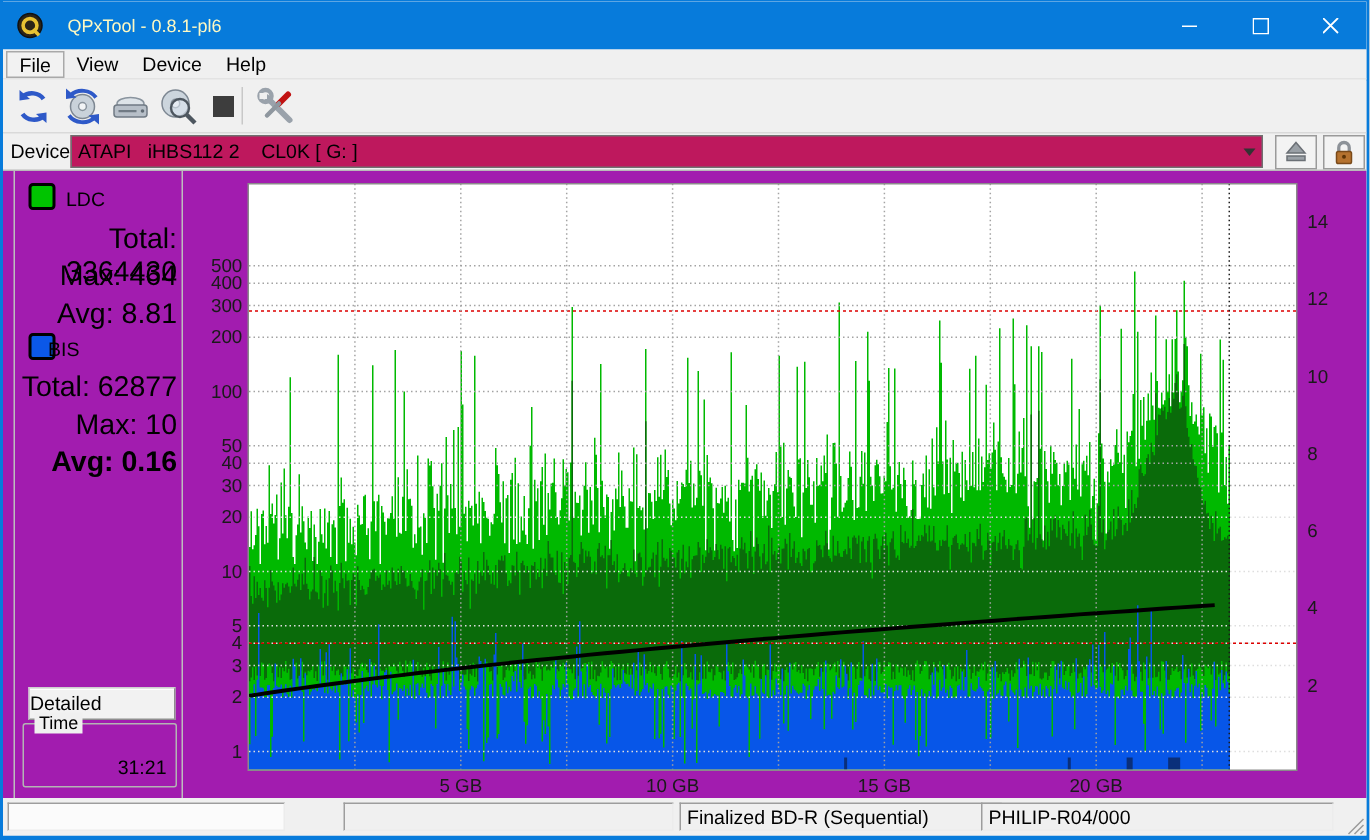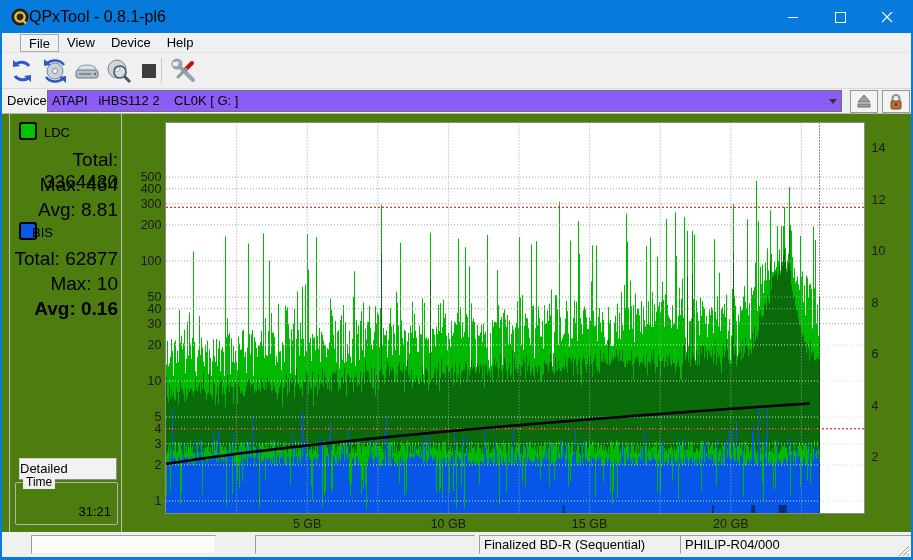--- a/index.html
+++ b/index.html
@@ -2,54 +2,54 @@
 <html><head>
 <meta charset="utf-8">
 <style>
   html,body{margin:0;padding:0;background:#d4d4d4;font-family:"Liberation Sans",sans-serif;}
   *{box-sizing:border-box;}
   .window{position:relative;width:913px;height:560px;background:#f0f0f0;overflow:hidden;
           border:1px solid #077bdb;border-bottom-width:3px;border-left-width:2px;border-right-width:2px;}
   
   .titlebar{position:absolute;left:0;top:0;width:100%;height:32px;background:#077bdb;display:flex;align-items:center;}
   .app-icon{width:18px;height:18px;margin-left:9px;flex:0 0 auto;}
-  .title-text{color:#000000;font-size:16px;margin-left:0;flex:1 1 auto;white-space:nowrap;}
+  .title-text{color:#fef9c3;font-size:12px;margin-left:16px;flex:1 1 auto;white-space:nowrap;}
   .winbtn{width:47px;height:32px;display:flex;align-items:center;justify-content:center;flex:0 0 auto;}
   
-  .menubar{position:absolute;left:0;top:32px;width:100%;height:20px;background:#f0f0f0;display:flex;align-items:center;padding-left:18px;border-bottom:1px solid #e3e3e3;}
+  .menubar{position:absolute;left:0;top:32px;width:100%;height:20px;background:#f0f0f0;display:flex;align-items:center;padding-left:2px;border-bottom:1px solid #e3e3e3;}
   .menuitem{font-size:13px;color:#000;padding:1px 8px;height:18px;line-height:16px;}
   .menuitem.first{border:1px solid #a9a9a9;background:#f2f2f2;}
   
   .toolbar{position:absolute;left:0;top:53px;width:100%;height:34px;background:#f0f0f0;}
   .tbtn{position:absolute;top:1px;height:31px;display:flex;align-items:center;justify-content:center;}
   .tsep{position:absolute;top:4px;left:159px;width:1px;height:25px;background:#c8c8c8;}
   
   .devicebar{position:absolute;left:0;top:87px;width:100%;height:26px;background:#f0f0f0;border-top:1px solid #d9d9d9;border-bottom:1px solid #b9b9b9;}
   .dev-label{position:absolute;left:5px;top:0;height:24px;line-height:24px;font-size:13px;color:#000;}
-  .combo{position:absolute;left:45px;top:1px;width:795px;height:22px;background:#8b5cf6;border:1px solid #707070;}
+  .combo{position:absolute;left:45px;top:1px;width:795px;height:22px;background:#be185d;border:1px solid #707070;}
   .combo-text{position:absolute;left:4px;top:0;height:20px;line-height:20px;font-size:13px;white-space:pre;color:#000;}
   .combo-arrow{position:absolute;right:0;top:0;width:17px;height:20px;display:flex;align-items:center;justify-content:center;}
   .combo-arrow::after{content:"";width:0;height:0;border:4px solid transparent;border-top:5px solid #333;margin-top:5px;}
   .sqbtn{position:absolute;top:1px;width:28px;height:23px;background:#f3f3f3;border:1px solid #9a9a9a;display:flex;align-items:center;justify-content:center;}
   
-  .main{position:absolute;left:0;top:113px;width:100%;height:418px;background:#4d7c0f;}
+  .main{position:absolute;left:0;top:113px;width:100%;height:418px;background:#a21caf;}
   .vline{position:absolute;top:0;width:1px;height:418px;background:#bdbdbd;}
   .swatch{position:absolute;width:18px;height:18px;border:2px solid #000;border-radius:3px;}
   .legend-label{position:absolute;font-size:13px;color:#000;}
   .statrow{position:absolute;left:10px;width:106px;text-align:right;font-size:19px;color:#000;}
   .btn{position:absolute;background:#f2f2f2;border:1px solid #8e8e8e;border-top-color:#cfcfcf;border-left-color:#cfcfcf;
        font-size:13px;text-align:left;line-height:20px;color:#000;box-shadow:0 1px 0 #fff inset;}
   .groupbox{position:absolute;border:1px solid #b4b4b4;border-radius:2px;}
   .groupbox .glabel{position:absolute;left:7px;top:-8px;background:#f0f0f0;padding:0 3px;font-size:12px;color:#000;}
   .groupbox .gvalue{position:absolute;right:6px;bottom:5px;font-size:13px;color:#000;}
   .chart-svg{position:absolute;left:122px;top:0;}
   
   .statusbar{position:absolute;left:0;top:531px;width:100%;height:26px;background:#f0f0f0;}
   .scell{position:absolute;top:3px;height:19px;border:1px solid;border-color:#9d9d9d #ececec #ececec #9d9d9d;
-         font-size:13px;line-height:17px;padding-left:4px;color:#000;background:#f0f0f0;white-space:nowrap;overflow:hidden;margin-left:26px;}
+         font-size:13px;line-height:17px;padding-left:4px;color:#000;background:#f0f0f0;white-space:nowrap;overflow:hidden;}
   .grip{position:absolute;right:1px;bottom:1px;width:13px;height:13px;}
 </style>
 </head>
 <body>
 
 <div class="window">
 
   <div class="titlebar">
     <svg class="app-icon" viewBox="0 0 18 18">
       <circle cx="9" cy="9" r="8" fill="#2b2417" stroke="#111" stroke-width="1"></circle>

